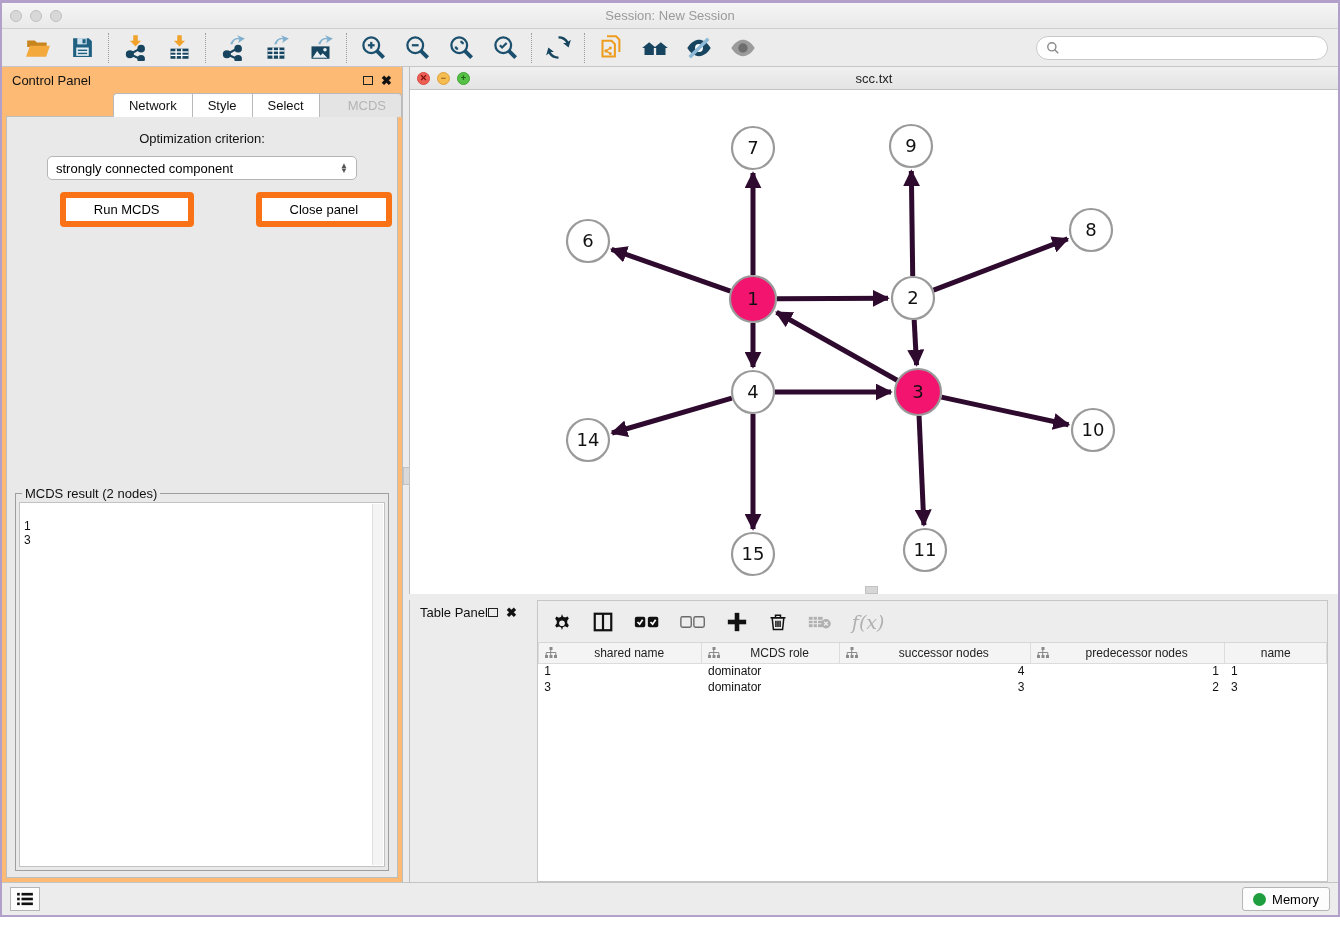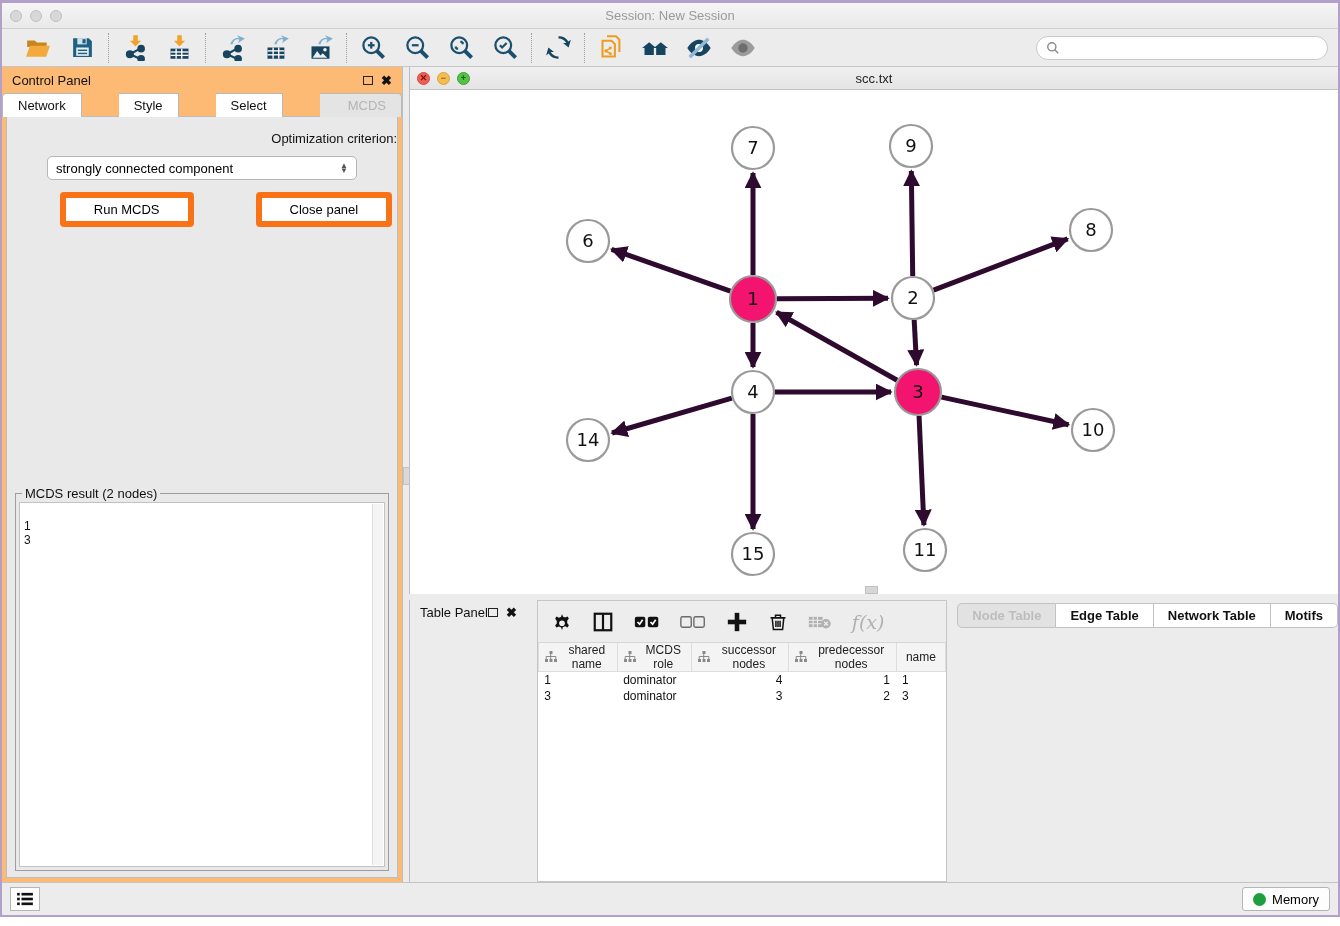--- a/index.html
+++ b/index.html
@@ -26,29 +26,29 @@
 
   
   .main { flex:1; display:flex; min-height:0; }
 
   
   .cpanel { width:400px; flex:0 0 auto; display:flex; flex-direction:column; background:#fdba74; }
   .cp-header { height:26px; display:flex; align-items:center; padding:0 10px; font-size:13px; color:#111; }
   .panel-btns { margin-left:auto; display:flex; gap:8px; align-items:center; }
   .float-glyph { width:10px; height:9px; border:1.5px solid #222; display:inline-block; }
   .close-glyph { font-size:13px; font-weight:bold; color:#111; line-height:1; }
-  .tabs-row { display:flex; justify-content:space-between; position:relative; z-index:2; }
+  .tabs-row { display:flex; justify-content:flex-end; position:relative; z-index:2; }
   .tab { font-size:13px; padding:4px 15px; background:#fff; border:1px solid #b9b9b9; border-bottom:none;
          color:#111; cursor:pointer; }
   .tab:first-child { border-radius:4px 0 0 0; }
   .tab + .tab { border-left:none; }
   .tab.active { background:#e4e4e4; color:#b4b4b4; border-radius:0 4px 0 0;padding-left:28px; }
   .cp-body { flex:1; margin:0 4px 4px 4px; margin-top:-1px; border:1px solid #bdbdbd; background:#e9e9e9;
              display:flex; flex-direction:column; padding-top:14px; min-height:0; }
-  .opt-label { text-align:right; font-size:13px; color:#111; margin-bottom:10px; }
+  .opt-label { text-align:center; font-size:13px; color:#111; margin-bottom:10px; }
   .combo { margin:0 40px; height:24px; background:#fff; border:1px solid #b5b5b5; border-radius:5px;
            display:flex; align-items:center; padding:0 8px; font-size:13px; cursor:pointer; }
   .combo .arrows { margin-left:auto; display:flex; flex-direction:column; line-height:5px; font-size:8px; color:#555; }
   .btn-row { display:flex; justify-content:center; gap:14px; margin-top:12px; }
   .btn { background:#fff; border:6px solid #f97316; border-radius:4px; padding:4px 28px; font-size:13px; cursor:pointer;margin-left:48px; }
   .groupbox { margin:auto 8px 6px 8px; height:378px; border:1px solid #9e9e9e; position:relative; padding:8px 3px 3px 3px; }
   .legend { position:absolute; top:-8px; left:6px; background:#e9e9e9; padding:0 3px; font-size:13px; color:#111; }
   .resultarea { width:100%; height:100%; background:#fff; border:1px solid #c2c2c2; font-size:12px; color:#111;
                 padding:2px 4px; white-space:pre-line; position:relative; }
   .result-scroll { position:absolute; top:1px; right:1px; bottom:1px; width:11px; background:#f4f4f4; border-left:1px solid #e0e0e0; }
@@ -565,26 +565,20 @@
                   <td style="text-align: left;">3</td>
                   <td style="text-align: left;">dominator</td>
                   <td style="text-align: right;">3</td>
                   <td style="text-align: right;">2</td>
                   <td style="text-align: left;">3</td>
                 </tr>
               </tbody>
           </table>
           <div style="flex:1; background:#fff;"></div>
         </div>
-        <div class="tp-tabs-row">
-            <div class="tp-tab active">Node Table</div>
-            <div class="tp-tab">Edge Table</div>
-            <div class="tp-tab">Network Table</div>
-            <div class="tp-tab">Motifs</div>
-          </div>
       </div>
     </div>
   </div>
 
   <div class="statusbar">
     <span class="status-left-btn">
       <svg width="16" height="14" viewBox="0 0 18 16">
           <g fill="#111">
             <rect x="0" y="1" width="3" height="3"></rect>
             <rect x="5" y="1" width="13" height="3"></rect>

